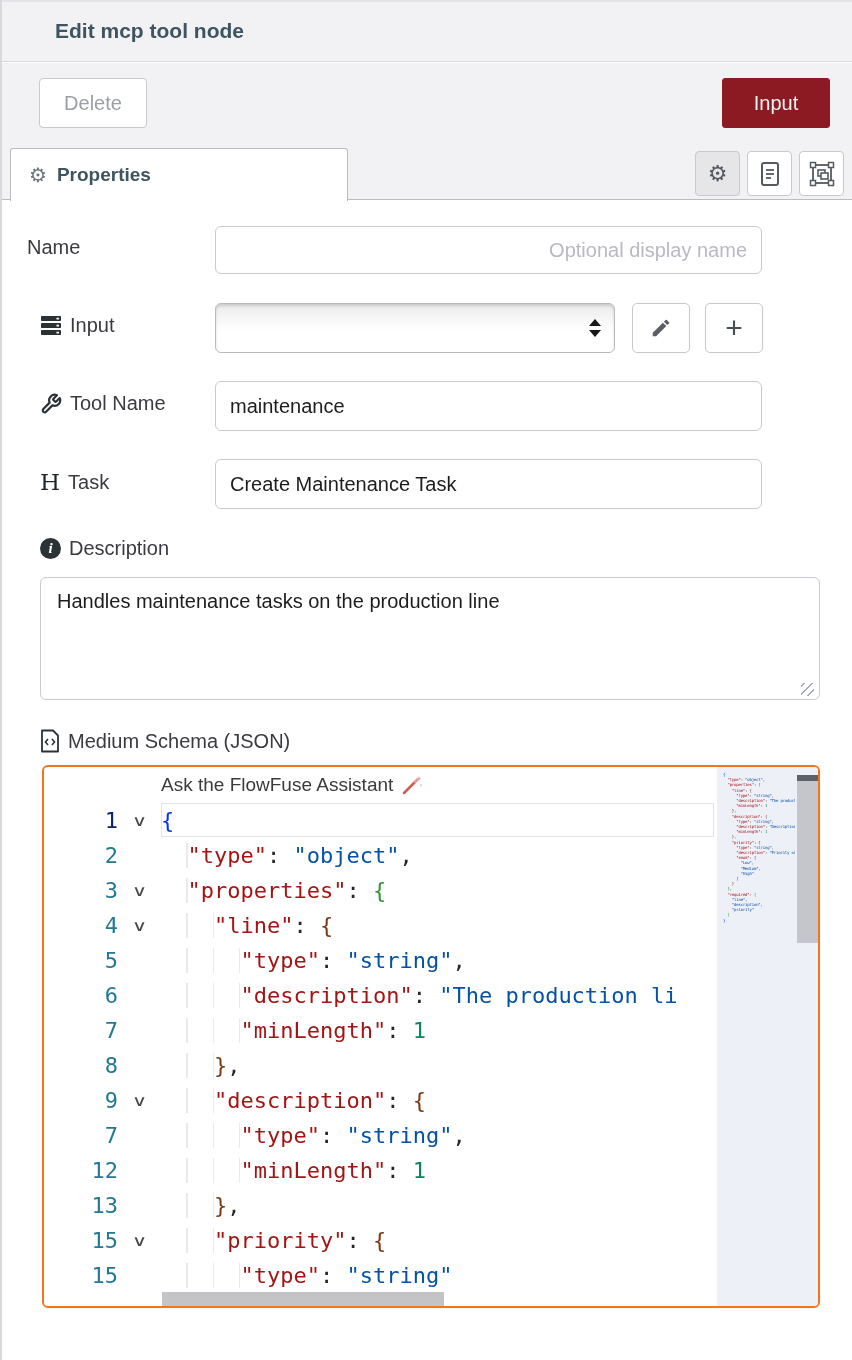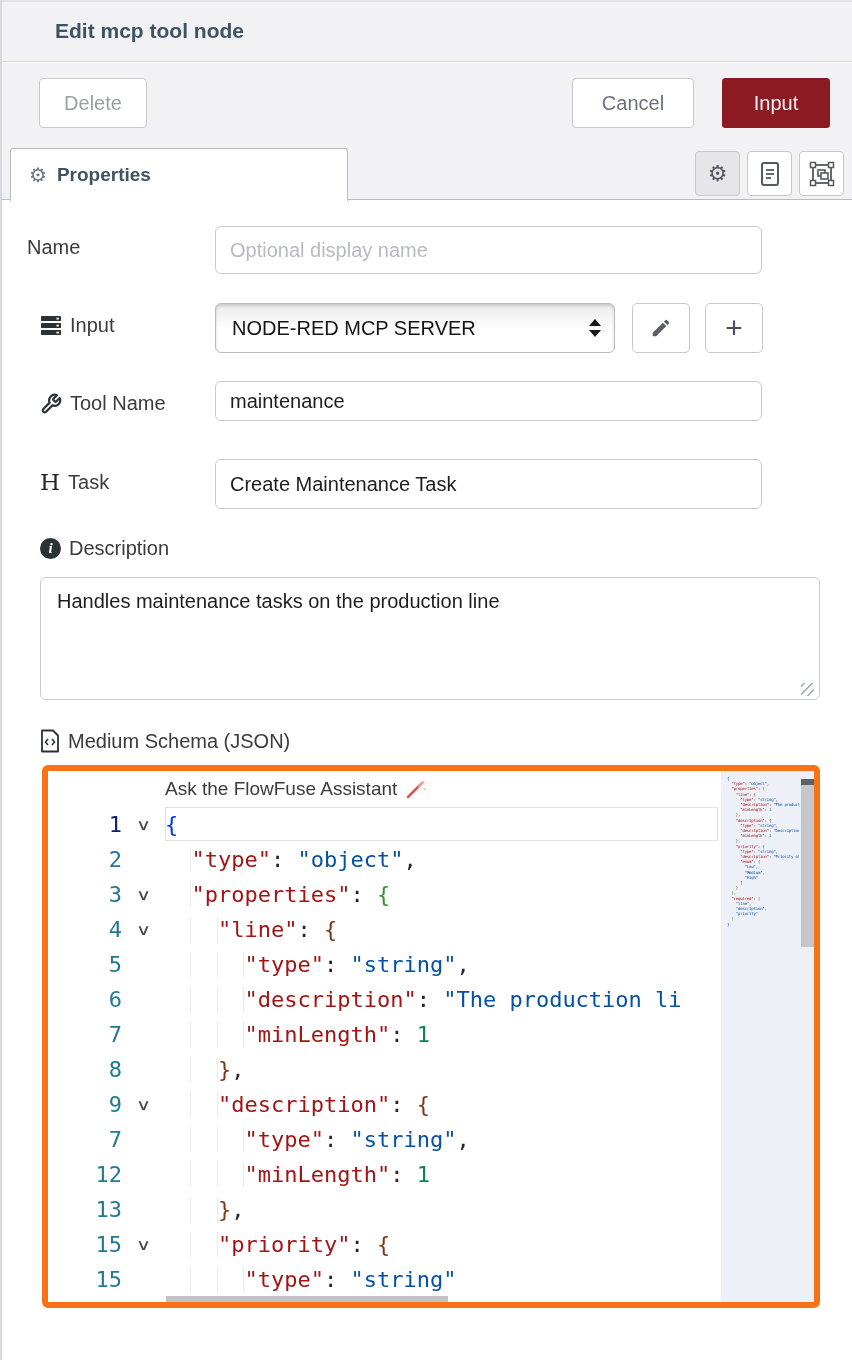--- a/index.html
+++ b/index.html
@@ -35,22 +35,22 @@
   #ib-gear{left:693px;background:#e6e6e9;font-size:22px;color:#55595f;}
   #ib-doc{left:745px;}
   #ib-app{left:797px;}
 
   
   .flabel{position:absolute;font-size:20px;color:#3a3a40;display:flex;align-items:center;gap:8px;white-space:nowrap;}
   .flabel .licon{display:inline-flex;align-items:center;justify-content:center;color:#2b3236;}
   input.fin{position:absolute;border:1px solid #c9c9d2;border-radius:6px;font-size:20px;color:#1d1d1f;
      padding:0 14px;font-family:inherit;background:#fff;outline:none;}
   input.fin::placeholder{color:#b9b9c2;}
-  #in-name{left:213px;top:226px;width:547px;height:48px;}
-  #in-tool{left:213px;top:381px;width:547px;height:40px;}
+  #in-name{left:213px;top:226px;width:547px;height:48px;text-align:right;}
+  #in-tool{left:213px;top:381px;width:547px;height:50px;}
   #in-title{left:213px;top:459px;width:547px;height:50px;}
   #lb-name{left:25px;top:236px;}
   #lb-server{left:38px;top:314px;}
   #lb-tool{left:38px;top:392px;}
   #lb-title{left:38px;top:469px;}
   #lb-desc{left:38px;top:537px;}
   #lb-schema{left:38px;top:729px;}
   #h-glyph{font-family:"DejaVu Serif","Liberation Serif",serif;font-size:23px;color:#1f2428;}
 
   #sel-server{left:213px;top:303px;width:400px;height:50px;position:absolute;
@@ -64,21 +64,21 @@
   #btn-edit-server{left:630px;top:303px;width:58px;height:50px;}
   #btn-add-server{left:703px;top:303px;width:58px;height:50px;font-size:30px;color:#4a4f55;font-weight:400;}
   .sq-btn{position:absolute;background:#fff;border:1px solid #c8c8ce;border-radius:5px;display:flex;align-items:center;justify-content:center;cursor:pointer;}
 
   #ta-desc{position:absolute;left:38px;top:577px;width:780px;height:123px;border:1px solid #c9c9d2;border-radius:6px;
      font-size:20px;color:#1d1d1f;font-family:inherit;padding:12px 16px;resize:none;outline:none;}
   #resize-h{position:absolute;left:799px;top:683px;width:13px;height:13px;
      background:repeating-linear-gradient(-45deg,transparent 0 4px,#9aa0a6 4px 5.5px);opacity:.9;}
 
   
-  #editor{left:40px;top:765px;width:778px;height:543px;border:6px solid #f97316;border-radius:6px;background:#fff;overflow:hidden;}
+  #editor{left:40px;top:765px;width:778px;height:543px;border:2px solid #f97316;border-radius:6px;background:#fff;overflow:hidden;}
   #ed-head{position:absolute;left:0;top:0;width:673px;height:36px;background:#fff;display:flex;align-items:center;}
   #ed-head .at{margin-left:117px;font-size:19px;color:#3b3b3b;}
   #ed-head svg{margin-left:8px;}
   #rows{position:absolute;left:0;top:36px;width:673px;height:507px;overflow:hidden;background:#fff;}
   .crow{position:relative;height:35px;display:flex;align-items:center;font-family:"DejaVu Sans Mono",monospace;font-size:22px;white-space:pre;}
   .ln{width:74px;text-align:right;color:#237893;flex:0 0 74px;}
   .crow.cur .ln{color:#0b216f;}
   .fold{width:43px;flex:0 0 43px;text-align:center;color:#4a4a4a;font-size:15px;transform:scaleX(1.5);}
   .cpart{flex:1;overflow:hidden;}
   .curbox{position:absolute;left:117px;top:0;width:553px;height:34px;border:1px solid #e2e2e6;pointer-events:none;}
@@ -96,21 +96,20 @@
 </style>
 </head>
 <body>
 
 <div class="abs" id="hdr">
   <div class="ttl">Edit mcp tool node</div>
 </div>
 
 <div class="abs" id="tbar">
   <button class="btn" id="btn-delete">Delete</button>
-  <button class="btn" id="btn-cancel">Cancel</button>
   <button class="btn" id="btn-done">Input</button>
 </div>
 
 <div class="abs" id="tabrow">
   <div id="tab-props">
     <span class="glyph">⚙</span>
     <span class="lbl">Properties</span>
   </div>
   <div class="icon-btn" id="ib-gear">
     <span>⚙</span>
@@ -152,21 +151,20 @@
       <g fill="#ffffff">
         <rect x="16.5" y="2.7" width="2.4" height="1.8"></rect>
         <rect x="16.5" y="9.7" width="2.4" height="1.8"></rect>
         <rect x="16.5" y="16.7" width="2.4" height="1.8"></rect>
       </g>
     </svg>
   </span>
   <span>Input</span>
 </div>
 <div id="sel-server">
-  <span class="val">NODE-RED MCP SERVER</span>
   <span class="updown">
       <i class="up"></i>
       <i class="dn"></i>
     </span>
 </div>
 <div class="sq-btn" id="btn-edit-server">
   <svg width="22" height="22" viewBox="0 0 24 24">
     <path fill="#5a5f66" d="M3 17.25V21h3.75L17.8 9.94l-3.75-3.75L3 17.25zM20.7 7a1 1 0 0 0 0-1.4l-2.3-2.3a1 1 0 0 0-1.4 0l-1.8 1.8 3.75 3.75L20.7 7z"></path>
   </svg>
 </div>

